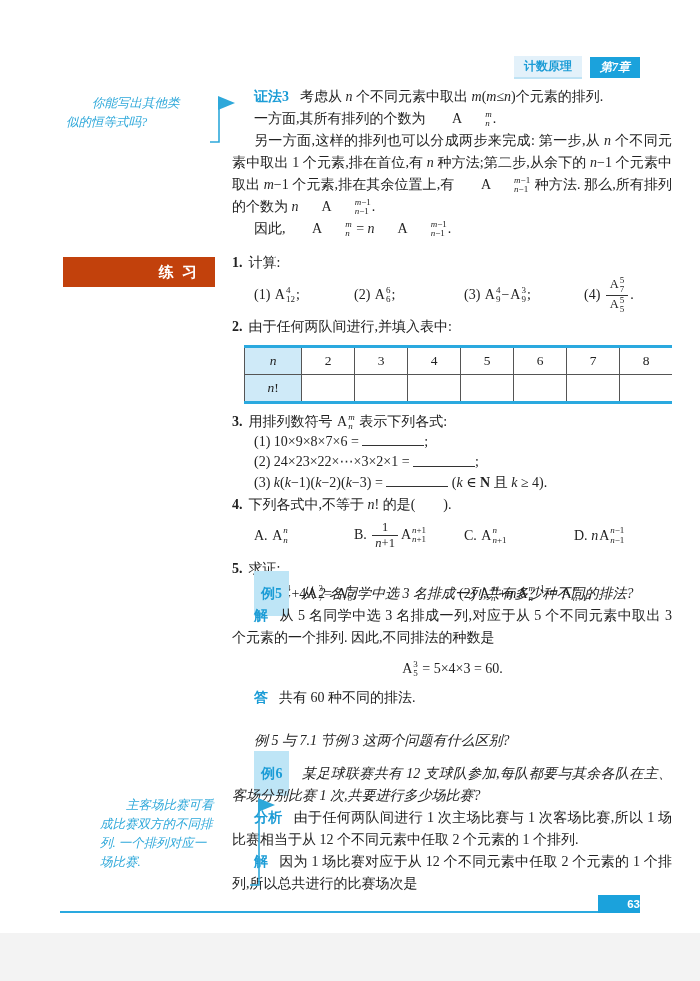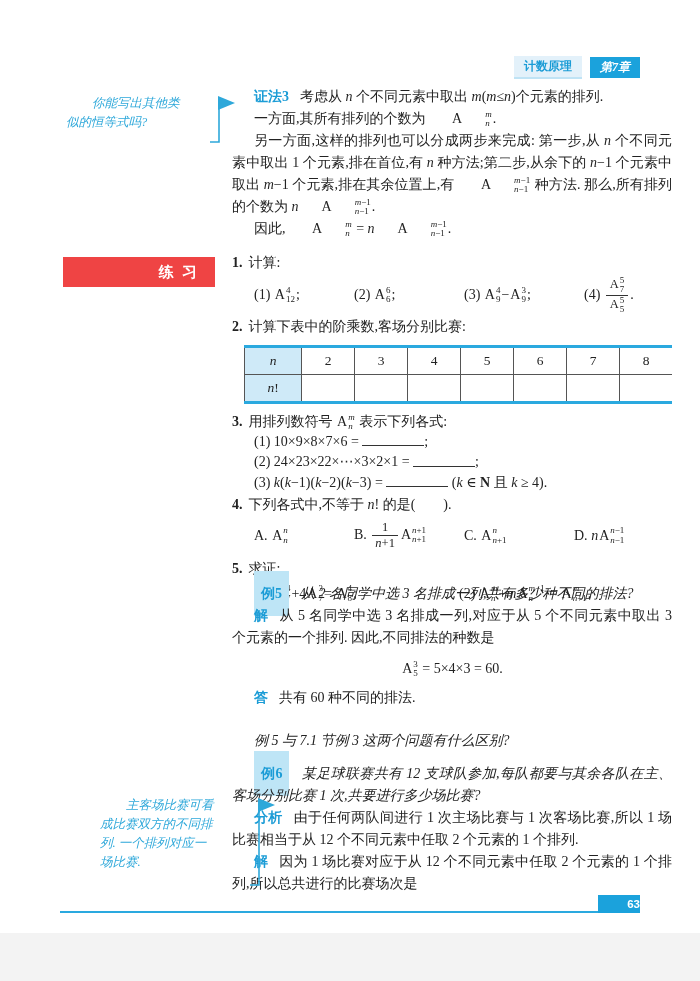--- a/index.html
+++ b/index.html
@@ -17,21 +17,21 @@
   .mnote .ln:first-child{padding-left:26px;font-style:italic;}
   .mnote svg{position:absolute; top:2px;}
   
   .col{position:absolute; left:232px; width:440px; font-size:14px; line-height:22px;}
   .para{margin:0; text-indent:22px; text-align:justify;}
   .blue{color:#1b9cd6; font-weight:bold; margin-right:11px;}
   .exlabel{background:#bee5f6; color:#1b9cd6; font-weight:bold; padding:15px 7px; margin-right:12px;}
   .kai{font-style:italic;}
   .center-formula{text-align:center; text-indent:0; margin:9px 0 7px 0;}
   
-  .secbox{position:absolute; left:63px; width:152px; height:30px; background:#ef4444; color:#fff;
+  .secbox{position:absolute; left:63px; width:152px; height:30px; background:#c2410c; color:#fff;
     font-weight:bold; font-size:15px; line-height:30px; text-align:right; padding-right:16px; box-sizing:border-box;
     font-family:"Liberation Sans","DejaVu Sans",sans-serif; letter-spacing:2px;}
   
   .qline{line-height:20px;}
   .qno{margin-right:6px;}
   .itrow{display:flex; align-items:center; margin:2px 0 0 22px; min-height:40px;}
   .itrow .it0{width:100px;} .itrow .it1{width:110px;} .itrow .it2{width:120px;} .itrow .it3{flex:1;}
   .subitem{margin-left:22px; line-height:20px;}
   .optrow{display:flex; align-items:center; margin:4px 0 2px 22px; min-height:34px;}
   .optrow .it0{width:100px;} .optrow .it1{width:110px;} .optrow .it2{width:110px;} .optrow .it3{flex:1;}
@@ -158,21 +158,21 @@
             <span class="den"><span class="ssw">
                 <span class="ssb">A</span>
                 <span class="ss">
                   <span class="ssu">5</span>
                   <span class="ssd">5</span>
                 </span>
               </span></span>
           </span>.</span>
     </div>
 
-    <div class="qline mt2"><b class="qno">2.</b><span>计算下表中的阶乘数,客场分别比赛:</span></div>
+    <div class="qline mt2"><b class="qno">2.</b><span>由于任何两队间进行,并填入表中:</span></div>
     <table class="ftable">
       <tbody>
           <tr>
         <th><i>n</i></th>
         <td>2</td>
         <td>3</td>
         <td>4</td>
         <td>5</td>
         <td>6</td>
         <td>7</td>

